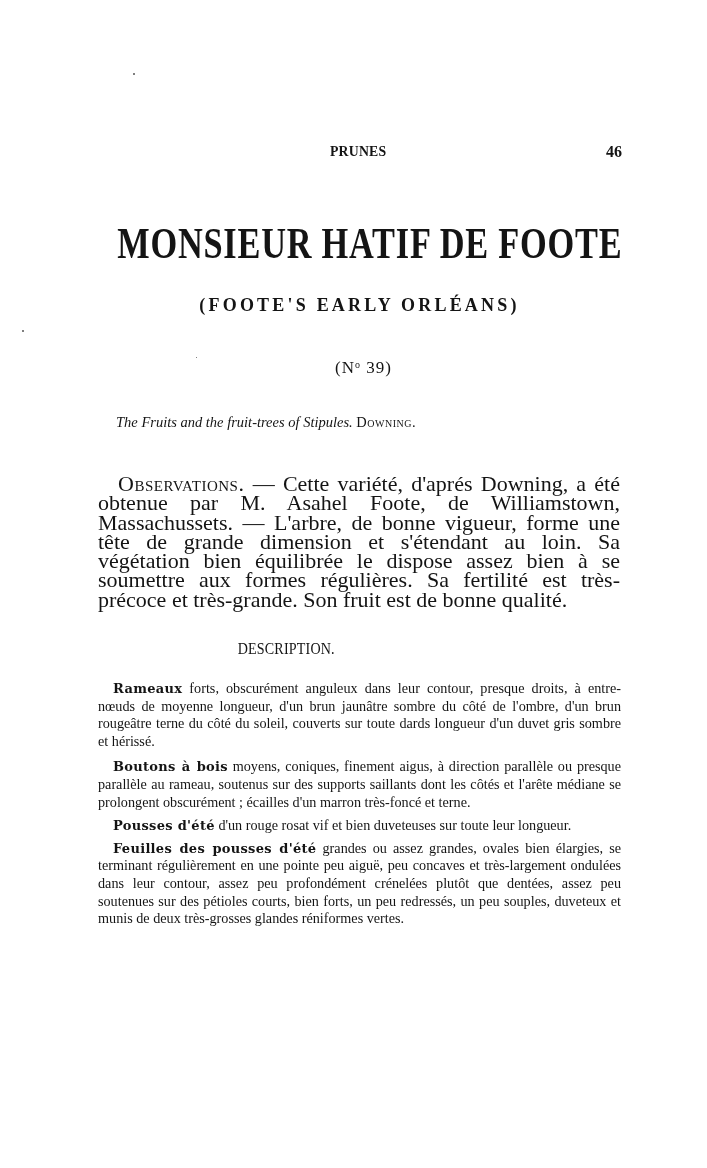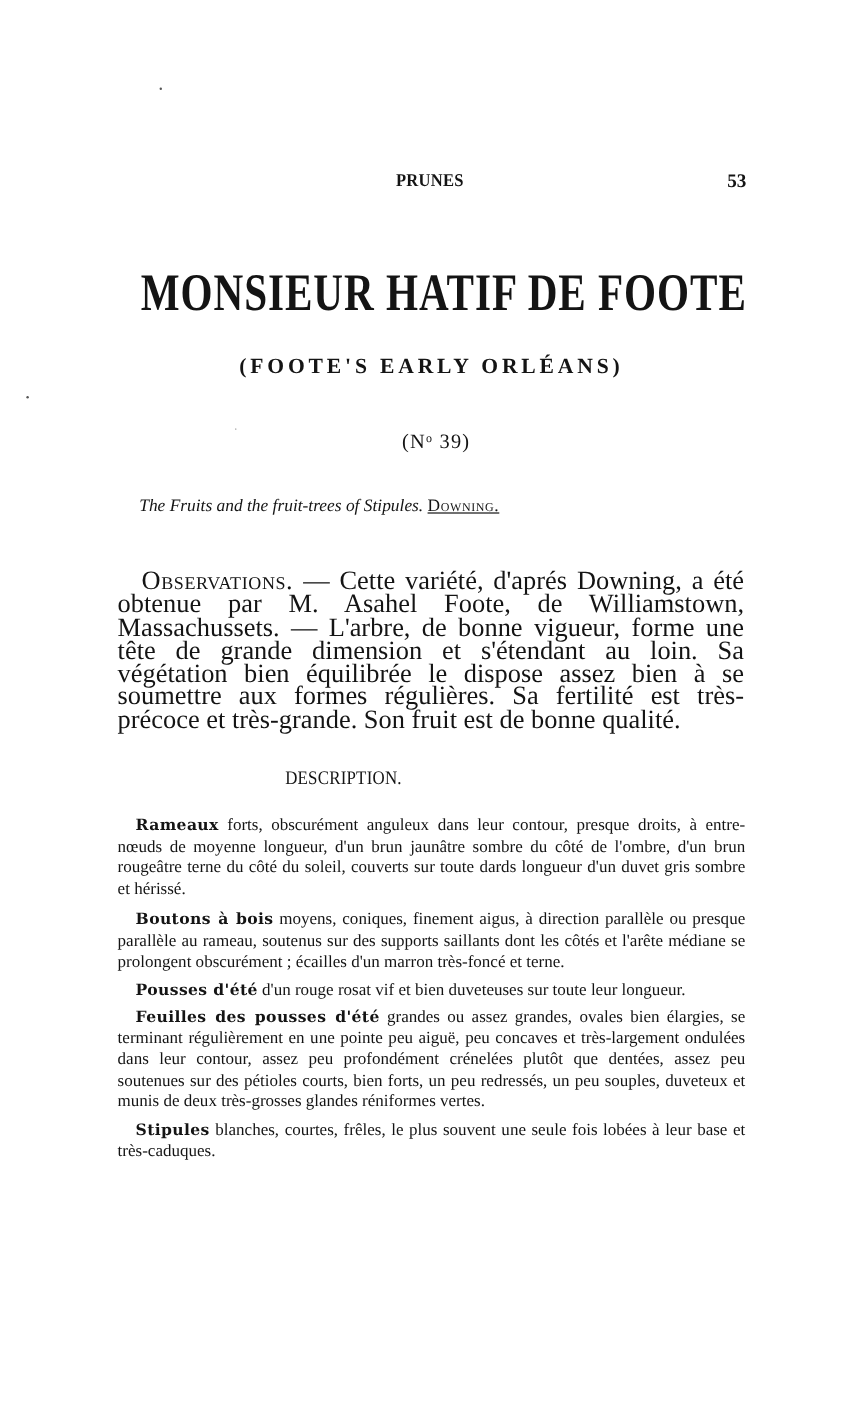--- a/index.html
+++ b/index.html
@@ -94,21 +94,20 @@
       left: 116px;
       font-size: 14.5px;
       white-space: nowrap;
     }
     .reference .ref-title {
       font-style: italic;
     }
     .reference .ref-author {
       font-variant: small-caps;
       letter-spacing: 0.5px;
-      text-decoration: underline;
     }
     .observations {
       position: absolute;
       top: 474px;
       left: 98px;
       width: 522px;
       font-size: 22px;
       line-height: 19.3px;
       text-align: justify;
       text-indent: 20px;
@@ -164,21 +163,21 @@
       border-radius: 1px;
     }
   </style>
 </head>
 <body>
 
 <div class="page">
 
   <div class="running-head">
     <span class="running-title">PRUNES</span>
-    <span class="page-number">53</span>
+    <span class="page-number">46</span>
   </div>
 
   <h1 class="main-title" style="margin:0;padding-left:16px;">
     <span>MONSIEUR HATIF DE FOOTE</span>
   </h1>
 
   <div class="subtitle">(FOOTE'S EARLY ORLÉANS)</div>
 
   <div class="number-line">
     <span>(N</span><sup>o</sup><span> 39)</span>
@@ -202,22 +201,19 @@
       <span class="desc-term">Rameaux</span><span> forts, obscurément anguleux dans leur contour, presque droits, à entre-nœuds de moyenne longueur, d'un brun jaunâtre sombre du côté de l'ombre, d'un brun rougeâtre terne du côté du soleil, couverts sur toute dards longueur d'un duvet gris sombre et hérissé.</span>
     </p>
     <p class="desc-para p-bois">
       <span class="desc-term">Boutons à bois</span><span> moyens, coniques, finement aigus, à direction parallèle ou presque parallèle au rameau, soutenus sur des supports saillants dont les côtés et l'arête médiane se prolongent obscurément ; écailles d'un marron très-foncé et terne.</span>
     </p>
     <p class="desc-para p-pousses">
       <span class="desc-term">Pousses d'été</span><span> d'un rouge rosat vif et bien duveteuses sur toute leur longueur.</span>
     </p>
     <p class="desc-para p-feuilles">
       <span class="desc-term">Feuilles des pousses d'été</span><span> grandes ou assez grandes, ovales bien élargies, se terminant régulièrement en une pointe peu aiguë, peu concaves et très-largement ondulées dans leur contour, assez peu profondément crénelées plutôt que dentées, assez peu soutenues sur des pétioles courts, bien forts, un peu redressés, un peu souples, duveteux et munis de deux très-grosses glandes réniformes vertes.</span>
-    </p>
-    <p class="desc-para p-stipules">
-      <span class="desc-term">Stipules</span><span> blanches, courtes, frêles, le plus souvent une seule fois lobées à leur base et très-caduques.</span>
     </p>
   </div>
 
   <span class="speck" style="left:133px;top:73px;"></span>
   <span class="speck" style="left:22px;top:330px;"></span>
   <span class="speck" style="left:196px;top:357px;width:1px;height:1px;"></span>
 </div>
 
 </body></html>

